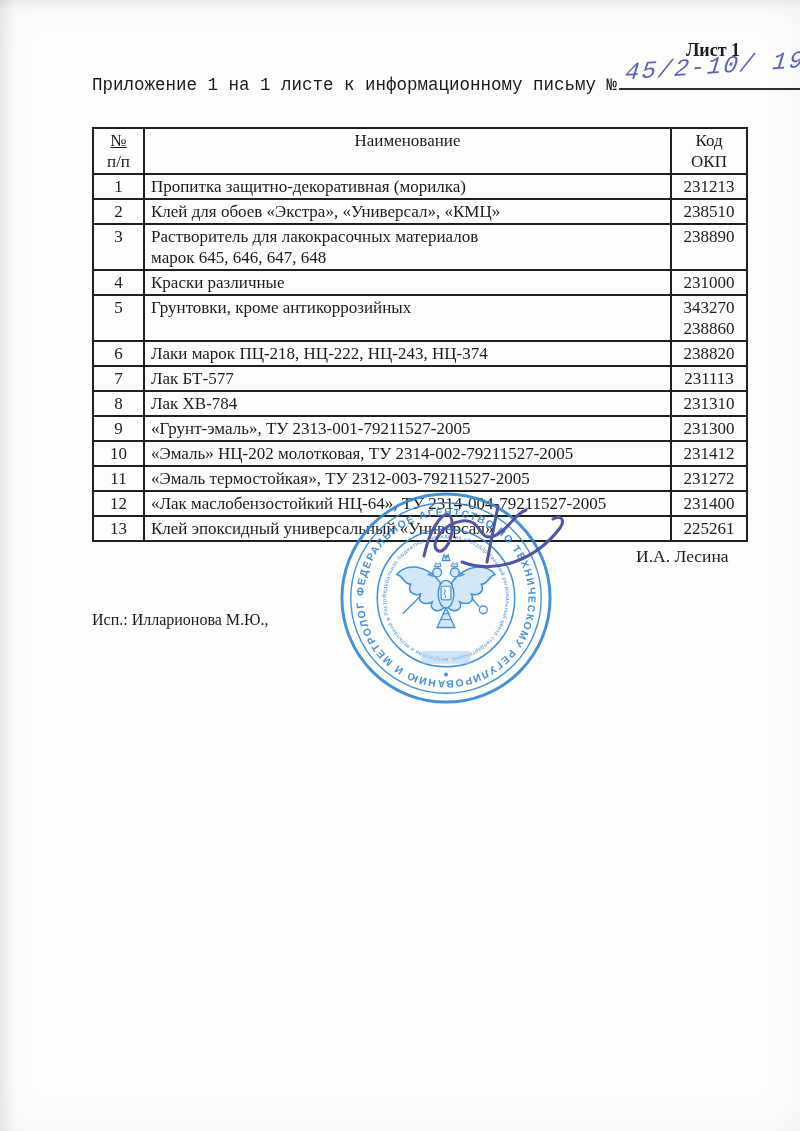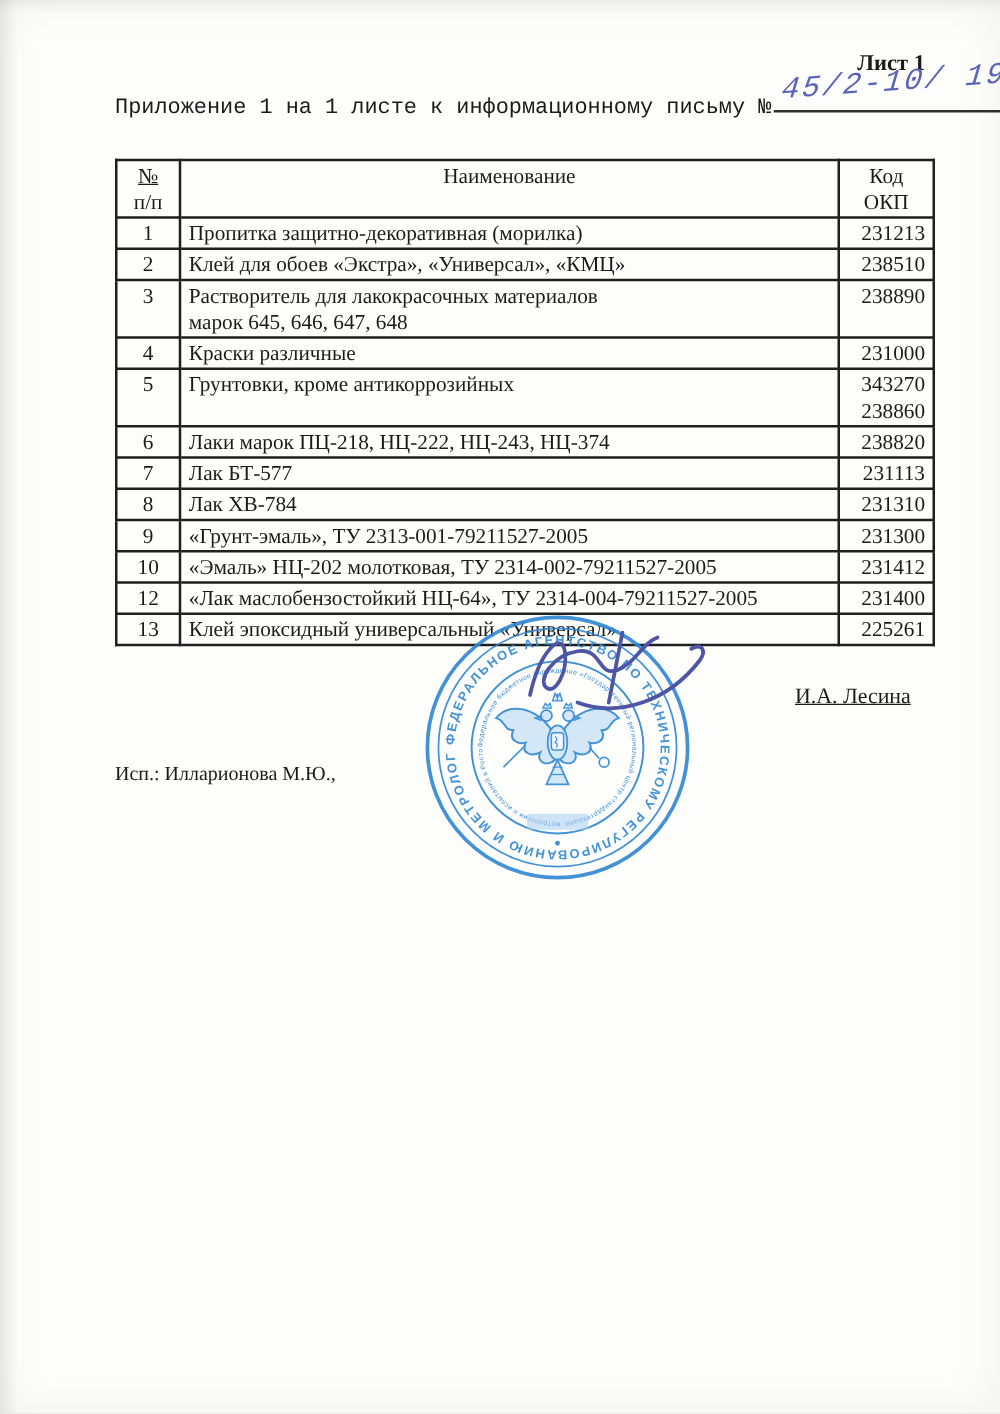--- a/index.html
+++ b/index.html
@@ -71,31 +71,30 @@
     vertical-align:top;
     font-weight:normal;
   }
   col.c-num{width:51px;}
   col.c-name{width:527px;}
   col.c-code{width:76px;}
   th.h-num, td.cell-num{text-align:center;padding-left:2px;padding-right:2px;}
   th.h-name{text-align:center;height:42px;}
   th.h-code{}
   td.cell-name{white-space:pre-line;}
-  td.cell-code{white-space:pre-line;text-align:right;}
+  td.cell-code{white-space:pre-line;text-align:center;}
   .num-underline{text-decoration:underline;}
 
   .sig-position{
     position:absolute;left:92px;top:526px;
     font-size:17.5px;line-height:24px;
   }
   .sig-name{
     position:absolute;left:636px;top:546px;
     font-size:17.5px;
-    text-decoration:underline;
   }
   .executor{
     position:absolute;left:92px;top:608px;
     font-size:16px;line-height:23px;
   }
 
   .stamp{
     position:absolute;left:338px;top:490px;
     width:216px;height:216px;
     opacity:0.9;
@@ -187,20 +186,25 @@
       <td class="cell-name">«Грунт-эмаль», ТУ 2313-001-79211527-2005</td>
       <td class="cell-code">231300</td>
     </tr>
 
     <tr>
       <td class="cell-num">10</td>
       <td class="cell-name">«Эмаль» НЦ-202 молотковая, ТУ 2314-002-79211527-2005</td>
       <td class="cell-code">231412</td>
     </tr>
 
+    <tr>
+      <td class="cell-num">11</td>
+      <td class="cell-name">«Эмаль термостойкая», ТУ 2312-003-79211527-2005</td>
+      <td class="cell-code">231272</td>
+    </tr>
 
     <tr>
       <td class="cell-num">12</td>
       <td class="cell-name">«Лак маслобензостойкий НЦ-64», ТУ 2314-004-79211527-2005</td>
       <td class="cell-code">231400</td>
     </tr>
 
     <tr>
       <td class="cell-num">13</td>
       <td class="cell-name">Клей эпоксидный универсальный «Универсал»</td>

